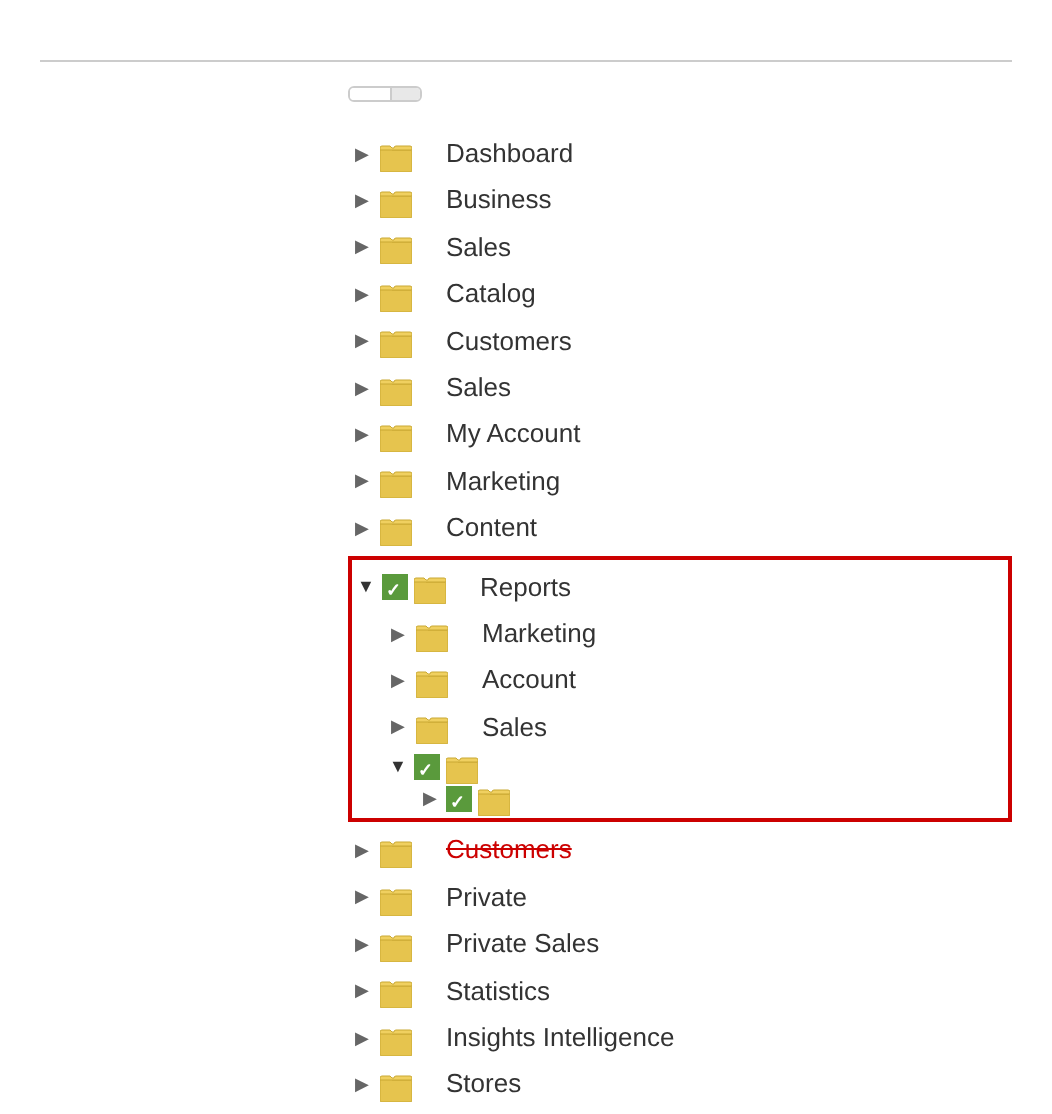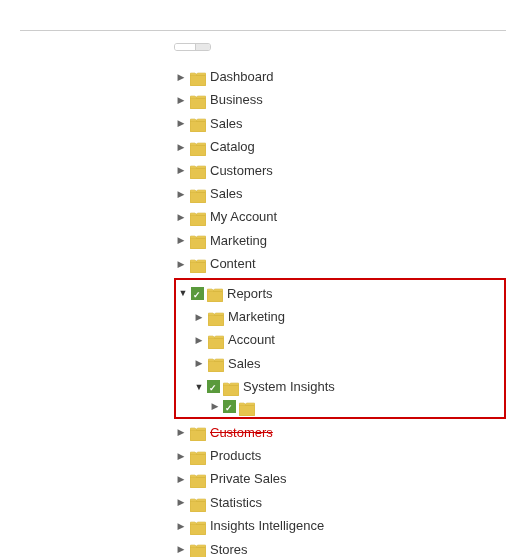--- a/index.html
+++ b/index.html
@@ -115,21 +115,21 @@
     .checkbox-icon.checked::after {
       content: '✓';
       color: #fff;
       font-size: 9px;
       position: absolute;
       top: -1px;
       left: 1px;
       font-weight: bold;
     }
     .item-label {
-      margin-left: 2px;
+      margin-left: 15px;
       font-size: 13px;
     }
     .item-label.strikethrough {
       text-decoration: line-through;
       color: #c00;
     }
     .indent1 { padding-left: 16px; }
     .indent2 { padding-left: 32px; }
 
     
@@ -261,21 +261,20 @@
   </svg></span>
           <span class="item-label">Sales</span>
   </div>
         <div class="tree-item indent1">
     <span class="arrow expanded">▼</span>
           <span class="checkbox-icon checked"></span>
           <span class="folder-icon"><svg viewBox="0 0 16 14" xmlns="http://www.w3.org/2000/svg">
     <path d="M0 3 Q0 2 1 2 L5 2 L6 3 L15 3 Q16 3 16 4 L16 13 Q16 14 15 14 L1 14 Q0 14 0 13 Z" fill="#e6c44e" stroke="#c9a832" stroke-width="0.5"></path>
     <path d="M0 2 Q0 1 1 1 L5 1 L6 2 L7 2 Q7 1 8 1 L15 1 Q16 1 16 2 L16 3 L0 3 Z" fill="#f0d060" stroke="#c9a832" stroke-width="0.5"></path>
   </svg></span>
-          <span class="item-label">System Insights</span>
   </div>
         <div class="tree-item indent2">
     <span class="arrow ">▶</span>
           <span class="checkbox-icon checked"></span>
           <span class="folder-icon"><svg viewBox="0 0 16 14" xmlns="http://www.w3.org/2000/svg">
     <path d="M0 3 Q0 2 1 2 L5 2 L6 3 L15 3 Q16 3 16 4 L16 13 Q16 14 15 14 L1 14 Q0 14 0 13 Z" fill="#e6c44e" stroke="#c9a832" stroke-width="0.5"></path>
     <path d="M0 2 Q0 1 1 1 L5 1 L6 2 L7 2 Q7 1 8 1 L15 1 Q16 1 16 2 L16 3 L0 3 Z" fill="#f0d060" stroke="#c9a832" stroke-width="0.5"></path>
   </svg></span>
   </div>
       </div>
@@ -286,21 +285,21 @@
     <path d="M0 2 Q0 1 1 1 L5 1 L6 2 L7 2 Q7 1 8 1 L15 1 Q16 1 16 2 L16 3 L0 3 Z" fill="#f0d060" stroke="#c9a832" stroke-width="0.5"></path>
   </svg></span>
         <span class="item-label strikethrough">Customers</span>
   </div>
       <div class="tree-item indent0">
     <span class="arrow ">▶</span>
         <span class="folder-icon"><svg viewBox="0 0 16 14" xmlns="http://www.w3.org/2000/svg">
     <path d="M0 3 Q0 2 1 2 L5 2 L6 3 L15 3 Q16 3 16 4 L16 13 Q16 14 15 14 L1 14 Q0 14 0 13 Z" fill="#e6c44e" stroke="#c9a832" stroke-width="0.5"></path>
     <path d="M0 2 Q0 1 1 1 L5 1 L6 2 L7 2 Q7 1 8 1 L15 1 Q16 1 16 2 L16 3 L0 3 Z" fill="#f0d060" stroke="#c9a832" stroke-width="0.5"></path>
   </svg></span>
-        <span class="item-label">Products</span>
+        <span class="item-label">Private</span>
   </div>
       <div class="tree-item indent0">
     <span class="arrow ">▶</span>
         <span class="folder-icon"><svg viewBox="0 0 16 14" xmlns="http://www.w3.org/2000/svg">
     <path d="M0 3 Q0 2 1 2 L5 2 L6 3 L15 3 Q16 3 16 4 L16 13 Q16 14 15 14 L1 14 Q0 14 0 13 Z" fill="#e6c44e" stroke="#c9a832" stroke-width="0.5"></path>
     <path d="M0 2 Q0 1 1 1 L5 1 L6 2 L7 2 Q7 1 8 1 L15 1 Q16 1 16 2 L16 3 L0 3 Z" fill="#f0d060" stroke="#c9a832" stroke-width="0.5"></path>
   </svg></span>
         <span class="item-label">Private Sales</span>
   </div>
       <div class="tree-item indent0">

